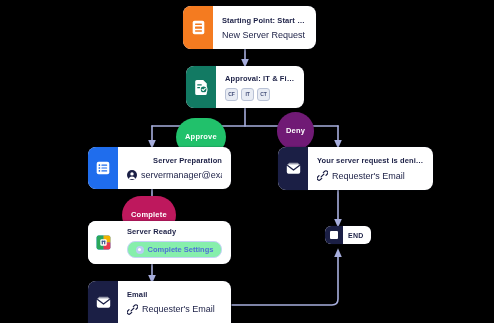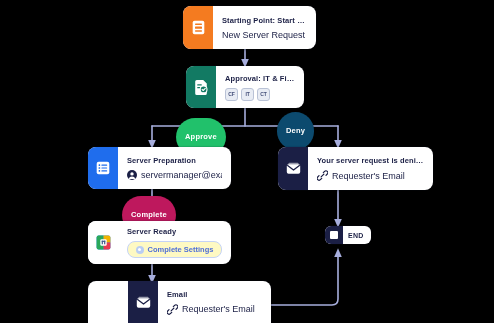--- a/index.html
+++ b/index.html
@@ -91,21 +91,21 @@
     color: #45507a;
     font-size: 5px;
     font-weight: bold;
     display: flex; align-items: center; justify-content: center;
     letter-spacing: -0.2px;
   }
 
   
   .cta {
     border: 1px solid #c5d3f5;
-    background: #fef9c3;
+    background: #86efac;
     border-radius: 8px;
     color: #4f6fd6;
     font-size: 7.5px;
     font-weight: bold;
     padding: 3px 6px;
     display: flex;
     align-items: center;
     justify-content: center;
     gap: 4px;
     white-space: nowrap;
@@ -215,25 +215,25 @@
         <div class="avatar">IT</div>
         <div class="avatar">CT</div>
       </div>
     </div>
   </div>
 
   <div class="pill" style="left:176px; top:118px; background:#21c16b;">
     <span>Approve</span>
   </div>
 
-  <div class="pill" style="left:277px; top:112px; background:#0c4a6e;">
+  <div class="pill" style="left:277px; top:112px; background:#701a75;">
     <span>Deny</span>
   </div>
 
-  <div class="node" style="left:88px; top:147px; width:143px; height:42px;">
+  <div class="node" style="left:88px; top:147px; width:143px; height:42px;text-align:right;">
     <div class="node-icon" style="background:#1f6ded;">
       <span class="glyph">
         <svg width="14" height="14" viewBox="0 0 14 14">
           <rect x="0.7" y="0.7" width="12.6" height="12.6" rx="2" fill="#ffffff"></rect>
           <rect x="2.6" y="3.3" width="1.6" height="1.6" rx="0.4" fill="#1f6ded"></rect>
           <rect x="5.4" y="3.5" width="5.8" height="1.2" rx="0.5" fill="#1f6ded"></rect>
           <rect x="2.6" y="6.2" width="1.6" height="1.6" rx="0.4" fill="#1f6ded"></rect>
           <rect x="5.4" y="6.4" width="5.8" height="1.2" rx="0.5" fill="#1f6ded"></rect>
           <rect x="2.6" y="9.1" width="1.6" height="1.6" rx="0.4" fill="#1f6ded"></rect>
           <rect x="5.4" y="9.3" width="5.8" height="1.2" rx="0.5" fill="#1f6ded"></rect>
@@ -310,21 +310,21 @@
     </div>
   </div>
 
   <div class="end-node" style="left:325px; top:226px;">
     <div class="end-sq">
         <i></i>
       </div>
     <div class="end-label">END</div>
   </div>
 
-  <div class="node" style="left:88px; top:281px; width:143px; height:42px; border-bottom-left-radius:0; border-bottom-right-radius:0;padding-left:40px;">
+  <div class="node" style="left:88px; top:281px; width:143px; height:42px; border-bottom-left-radius:0; border-bottom-right-radius:0;">
     <div class="node-icon" style="background:#1b1f45;">
       <span class="glyph">
         <svg width="15" height="13" viewBox="0 0 15 13">
           <rect x="0.8" y="2.2" width="13.4" height="9.6" rx="1.8" fill="#ffffff"></rect>
           <path d="M1.6,3.6 L7.5,8 L13.4,3.6" stroke="#1b1f45" stroke-width="1.3" fill="none" stroke-linecap="round" stroke-linejoin="round"></path>
           <path d="M3.4,0.8 h8.2 a1,1 0 0 1 1,1 v0.6 h-10.2 v-0.6 a1,1 0 0 1 1,-1 z" fill="#ffffff" opacity="0.55"></path>
         </svg>
       </span>
     </div>
     <div class="node-body">

